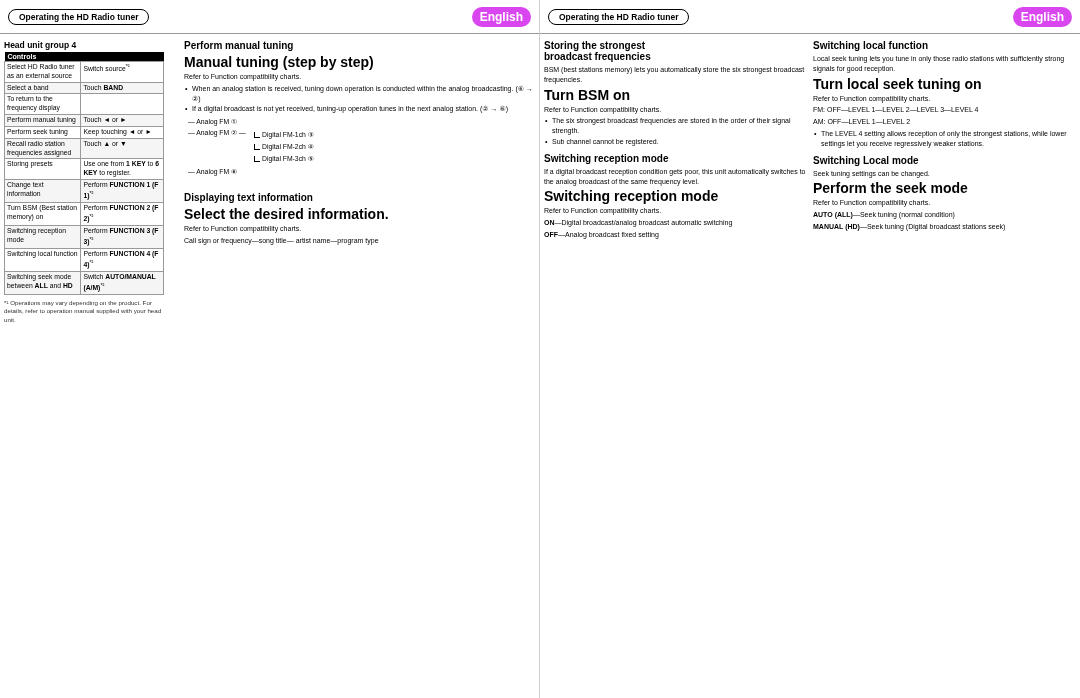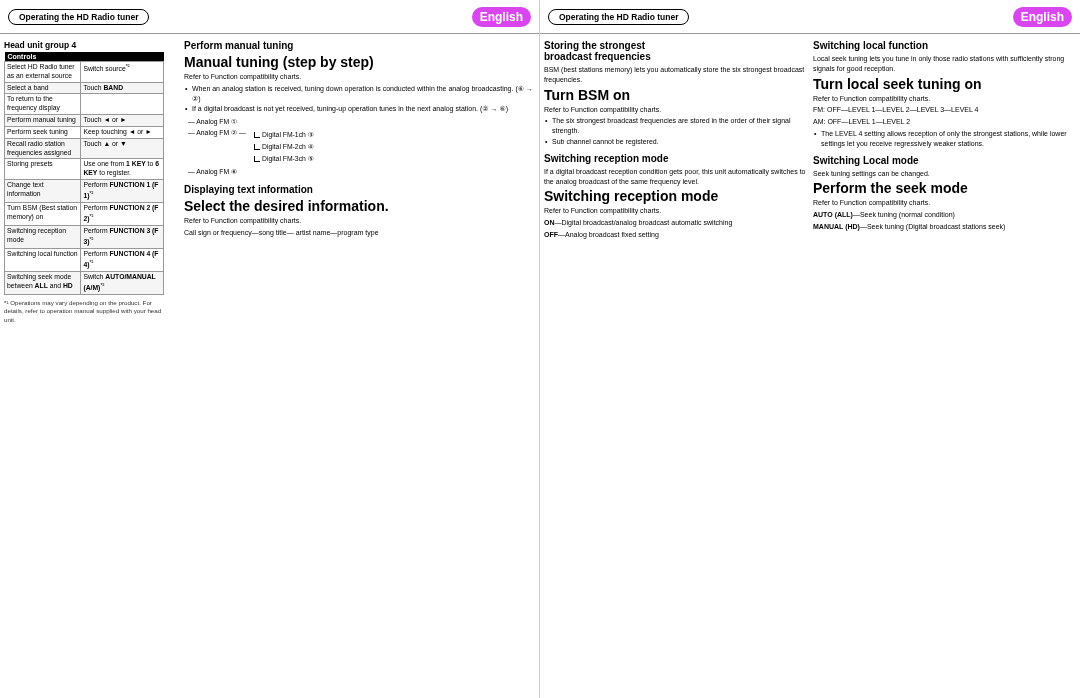--- a/index.html
+++ b/index.html
@@ -332,21 +332,21 @@
                 <span>Digital FM-3ch ⑤</span>
               </div>
             </div>
           </div>
 
           <div class="fm-row">
             <div class="fm-label">— Analog FM ⑥</div>
           </div>
         </div>
 
-        <div class="section-title" style="margin-top:8px;">Displaying text information</div>
+        <div class="section-title" style="margin-top:16px;">Displaying text information</div>
         <div class="sub-title">Select the desired information.</div>
         <div class="body-text">Refer to Function compatibility charts.</div>
         <div class="body-text">Call sign or frequency—song title— artist name—program type</div>
       </div>
 
     </div>
   </div>
 
   <div class="page-half">
 

